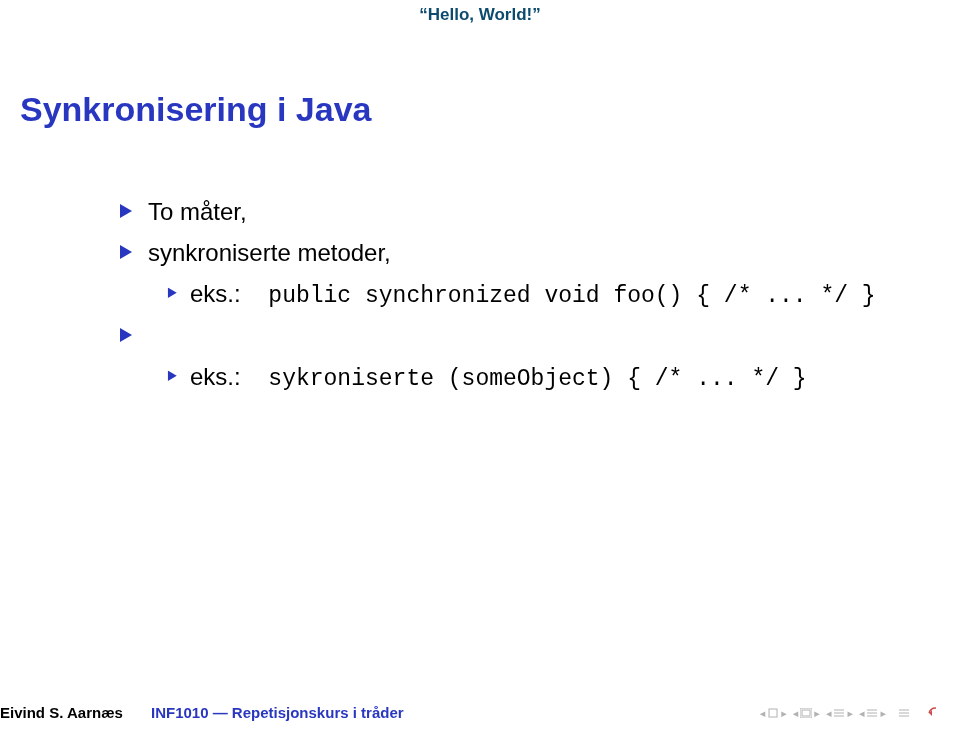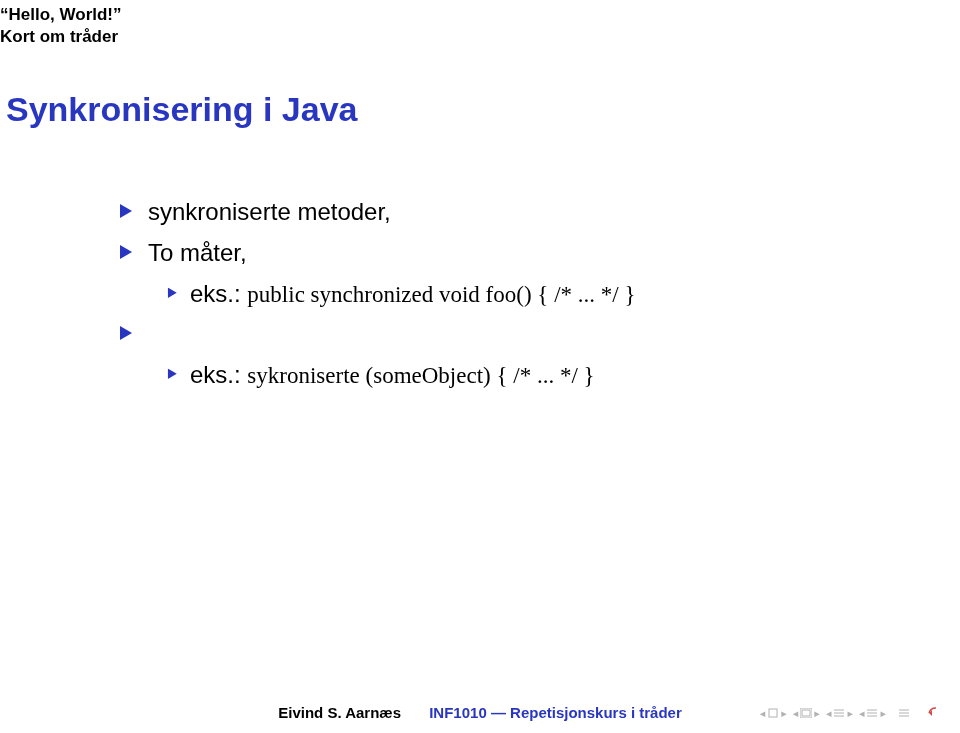--- a/index.html
+++ b/index.html
@@ -11,30 +11,31 @@
     font-family: "Helvetica Neue", Helvetica, Arial, sans-serif;
     color: #000000;
     position: relative;
     overflow: hidden;
   }
   .header {
     position: absolute;
     top: 4px;
     left: 0;
     right: 0;
+    text-align: center;
     font-size: 17px;
     line-height: 1.3;
-    color: #000000;
+    color: #0c4a6e;
   }
   .header .line { display: block; }
   .header .bold { font-weight: bold; }
   .title {
     position: absolute;
     top: 90px;
-    left: 6px;
+    left: 20px;
     font-size: 34px;
     font-weight: bold;
     color: #2937c0;
   }
   .content {
     position: absolute;
     top: 195px;
     left: 120px;
     right: 60px;
     font-size: 24px;
@@ -46,29 +47,29 @@
     display: inline-block;
     transform: translateY(-2px);
     margin-right: 14px;
   }
   .tri-sm {
     display: inline-block;
     transform: translateY(-2px) scale(0.75);
     margin-right: 10px;
   }
   .tt {
-    font-family: Liberation Serif, serif;
+    font-family: Liberation Mono, monospace;
     font-size: 23px;
+    margin-left: 21px;
   }
   .footer {
     position: absolute;
     bottom: 12px;
     left: 0;
     right: 0;
-    text-align: center;
     font-size: 15px;
     font-weight: bold;
   }
   .footer .author { color: #000; margin-right: 24px; }
   .footer .course { color: #2937c0; }
   .navbar {
     position: absolute;
     bottom: 14px;
     right: 22px;
     display: flex;
@@ -88,39 +89,38 @@
     width: 12px;
     height: 12px;
   }
   .mini-icon svg { display: block; }
 </style>
 </head>
 <body>
 
 <div class="header">
   <span class="line bold">“Hello, World!”</span>
-  <span class="line bold">Kort om tråder</span>
 </div>
 
 <div class="title">Synkronisering i Java</div>
 
 <div class="content">
   <div class="lvl1">
     <span class="tri-lg">
       <svg width="14" height="14">
           <polygon points="0,0 12,7 0,14" fill="#2937c0"></polygon>
         </svg>
-    </span><span>synkroniserte metoder,</span>
+    </span><span>To måter,</span>
   </div>
   <div class="lvl1">
     <span class="tri-lg">
       <svg width="14" height="14">
           <polygon points="0,0 12,7 0,14" fill="#2937c0"></polygon>
         </svg>
-    </span><span>To måter,</span>
+    </span><span>synkroniserte metoder,</span>
   </div>
   <div class="lvl2">
     <span class="tri-sm">
       <svg width="14" height="14">
           <polygon points="0,0 12,7 0,14" fill="#2937c0"></polygon>
         </svg>
     </span><span>eks.: </span><span class="tt">public synchronized void foo() { /* ... */ }</span>
   </div>
   <div class="lvl1">
     <span class="tri-lg">

